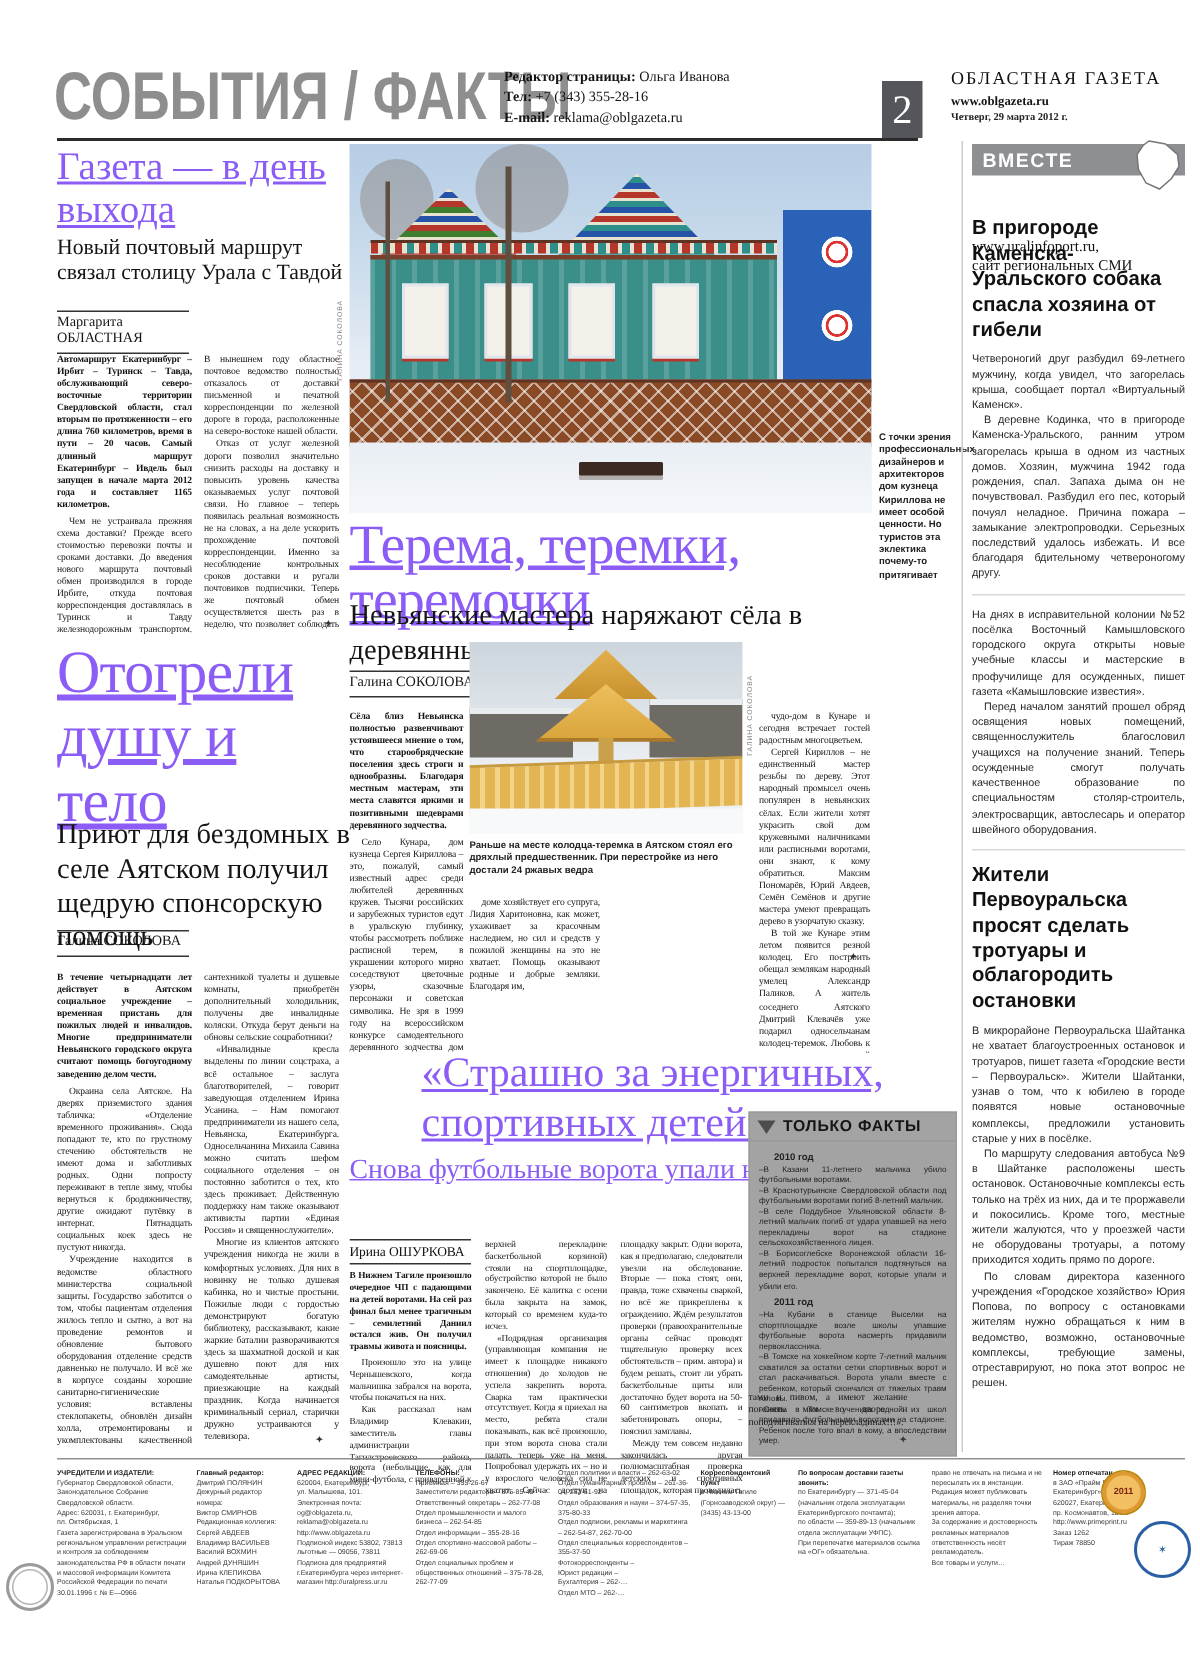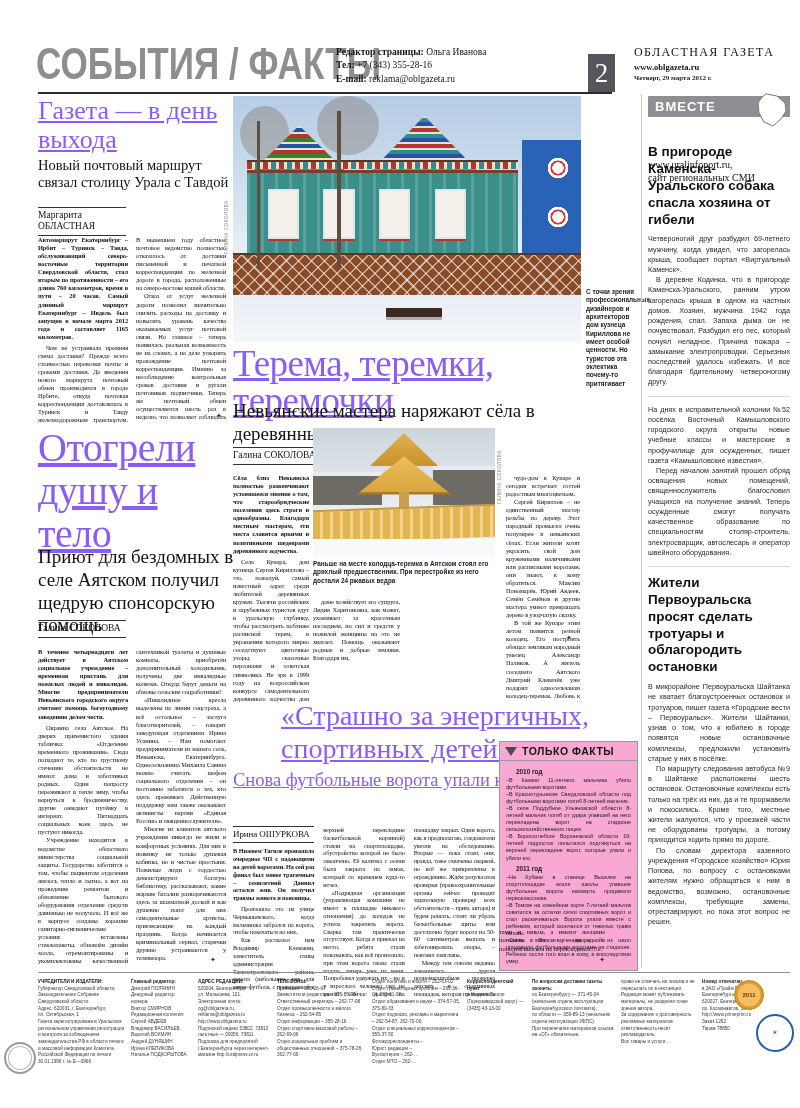--- a/index.html
+++ b/index.html
@@ -79,21 +79,21 @@
   #photo2-cap { left:313px; top:560px; width:182px; }
   #a3-mini { left:313px; top:598px; width:182px; height:102px; column-count:2; column-gap:8px; }
   #a3-col3 { left:506px; top:474px; width:74px; height:228px; }
   #a3-endmark { left:566px; top:634px; }
 
   
   #a4-head { left:233px; top:699px; width:340px; font-size:28px; line-height:1.18;margin-left:48px; }
   #a4-sub  { left:233px; top:770px; width:360px; font-size:18.5px; }
   #a4-flow { left:233px; top:826px; width:262px; height:172px; column-count:3; column-gap:9px; font-size:6.2px;font-family:Liberation Serif, serif; }
   #a4-flow .author-block { margin-bottom:4px; font-size:9px; }
-  #facts-box { left:499px; top:741px; width:139px; border:1px solid #9a9a9a; background:#f9a8d4; }
+  #facts-box { left:499px; top:741px; width:139px; border:1px solid #9a9a9a; background:#a3a3a3; }
   .fb-head { display:flex; align-items:center; gap:5px; padding:3px 5px; border-bottom:1px solid #9a9a9a; }
   .fb-tri { width:0; height:0; border-left:6px solid transparent; border-right:6px solid transparent; border-top:9px solid #4d4d4d; }
   .fb-title { font-family:"Liberation Sans",sans-serif; font-weight:bold; font-size:10.5px; letter-spacing:.5px; }
   .fb-body { padding:4px 6px 5px; font-family:"Liberation Sans",sans-serif; font-size:5.4px; line-height:1.3; text-align:justify; color:#222; }
   .fb-year { font-weight:bold; font-size:6.4px; margin:3px 0 1px 10px; }
   #a4-end { left:499px; top:928px; width:106px; font-size:6.4px; line-height:1.3; text-align:justify; }
   #a4-end .endline { text-align:right; margin-top:3px; }
 
   
   #vrule { left:641px; top:94px; width:1px; height:874px; background:#ccc; }

